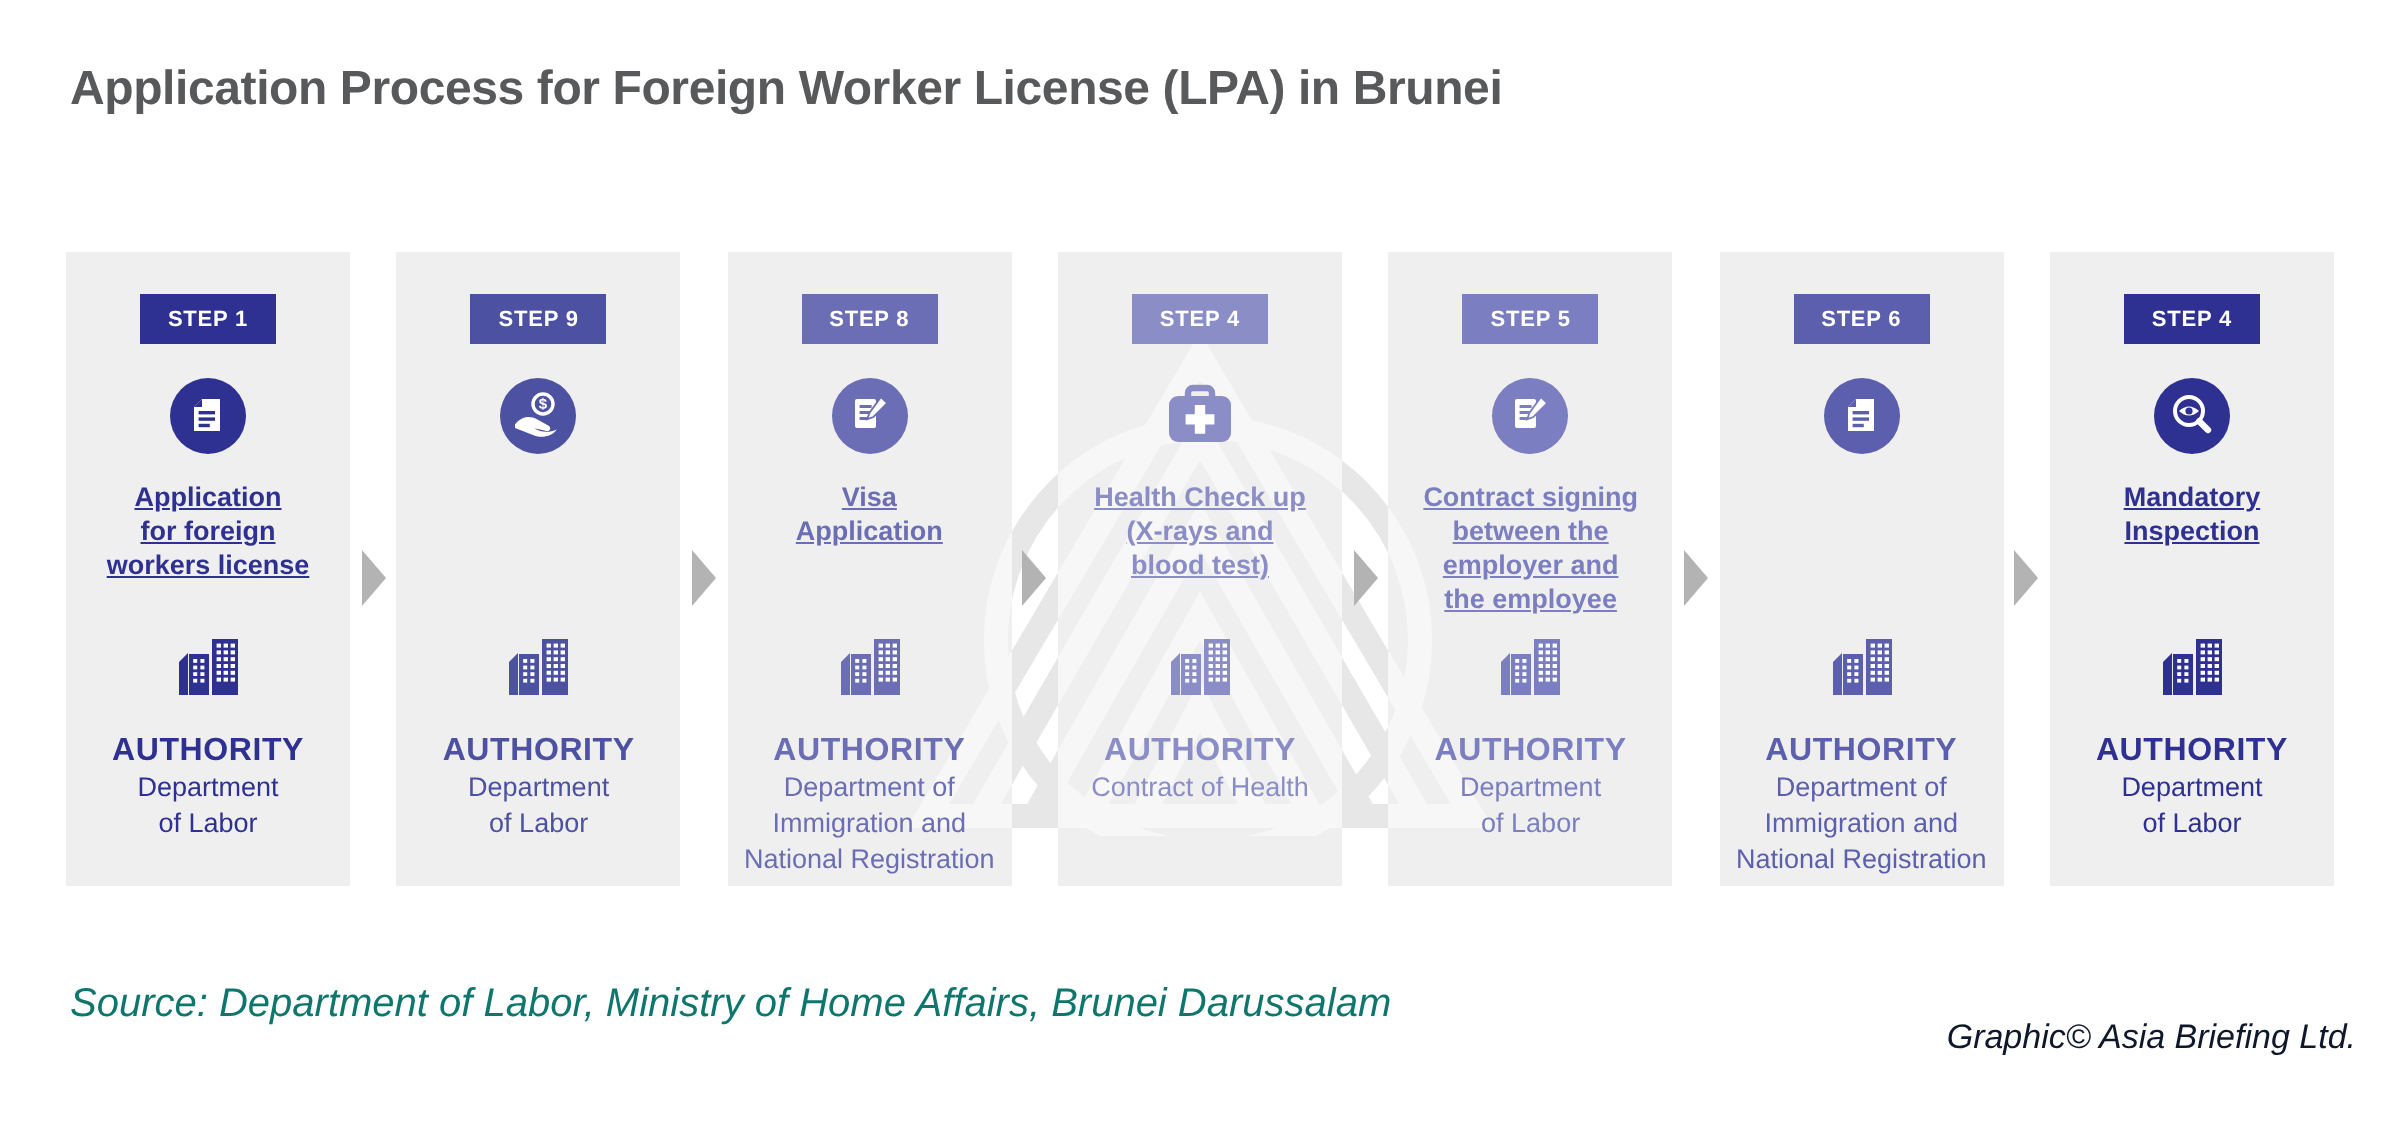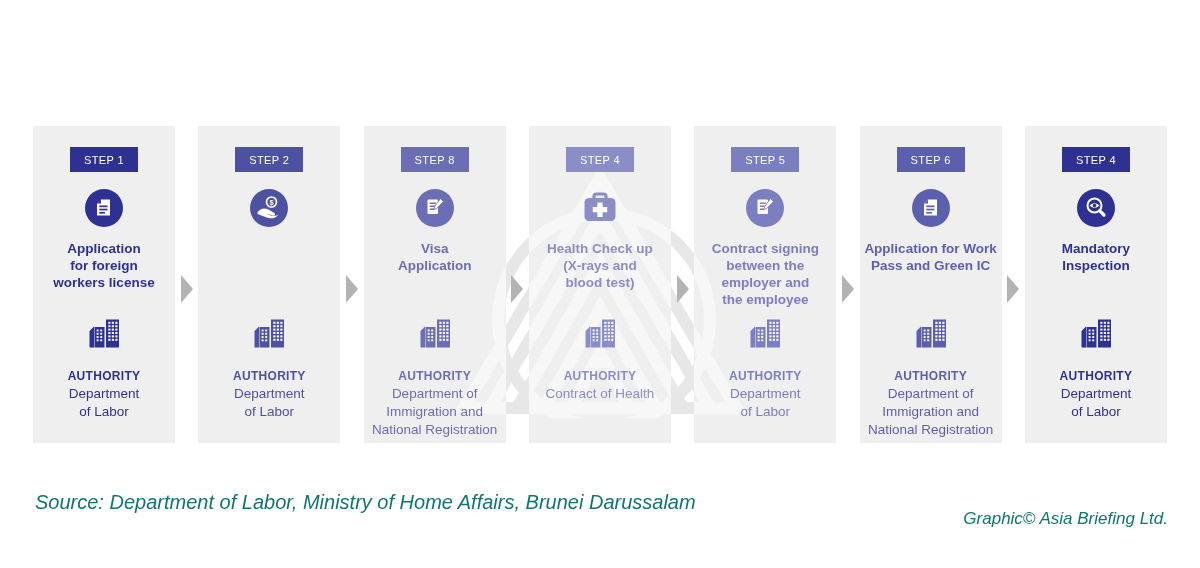--- a/index.html
+++ b/index.html
@@ -28,61 +28,61 @@
     position:absolute; left:33px; top:126px; width:1134px; height:317px;
     display:flex; justify-content:space-between; z-index:1;
   }
   .step-col {
     position:relative; width:142px; height:317px; background:#efefef;
     flex:0 0 142px;
   }
   .badge {
     position:absolute; z-index:1; top:21px; left:50%; transform:translateX(-50%);
     width:68px; height:25px; background:var(--step-color);
-    color:#fff; font-size:11px; font-weight:400; letter-spacing:0.4px;
+    color:#fff; font-size:11px; font-weight:700; letter-spacing:0.4px;
     display:flex; align-items:center; justify-content:center;
   }
   .icon-wrap {
     position:absolute; z-index:1; top:62px; left:50%; transform:translateX(-50%);
     width:40px; height:40px; color:var(--step-color);
   }
   .icon-wrap svg { width:40px; height:40px; display:block; }
   .step-title {
     position:absolute; z-index:1; top:114px; left:50%; transform:translateX(-50%);
     width:156px; text-align:center; white-space:pre-line;
-    font-size:13.5px; font-weight:700; line-height:17px; color:var(--step-color);
+    font-size:13.5px; font-weight:700; line-height:17px; color:var(--step-color);text-decoration:underline;
   }
   .building-wrap {
     position:absolute; z-index:1; top:192px; left:50%; transform:translateX(-50%);
     width:36px; height:30px; color:var(--step-color);
   }
   .building-wrap svg { width:36px; height:30px; display:block; }
   .authority {
     position:absolute; z-index:1; top:241px; left:50%; transform:translateX(-50%);
     width:156px; text-align:center; color:var(--step-color);
   }
-  .authority-label { font-size:12px; font-weight:700; line-height:18px; letter-spacing:0.3px; }
+  .authority-label { font-size:16px; font-weight:700; line-height:18px; letter-spacing:0.3px; }
   .authority-name  { font-size:13.5px; font-weight:400; line-height:18px; white-space:pre-line; }
   .gap {
     flex:1 1 auto; display:flex; align-items:center; justify-content:center; z-index:2;
   }
   .arrow {
     width:0; height:0; margin-top:9px;
     border-left:12px solid #b3b3b3;
     border-top:14px solid transparent;
     border-bottom:14px solid transparent;
   }
   
   .source-line {
     position:absolute; left:35px; top:491px;
     font-size:20px; font-style:italic; color:#0f766e; z-index:2;
   }
   .credit-line {
-    position:absolute; right:32px; top:509px;
-    font-size:17px; font-style:italic; color:#0f766e; z-index:2;
+    position:absolute; right:22px; top:509px;
+    font-size:17px; font-style:italic; color:#0f172a; z-index:2;
   }
   .svg-defs { position:absolute; width:0; height:0; overflow:hidden; }
 </style>
 </head>
 <body>
 
 <svg class="svg-defs" aria-hidden="true">
   <defs>
     <symbol id="icon-document" viewBox="0 0 40 40">
       <circle cx="20" cy="20" r="19" fill="currentColor"></circle>
@@ -165,20 +165,21 @@
         <path d="M92 240 L148 140 L204 240"></path>
         <path d="M119 240 L148 185 L177 240"></path>
         <circle cx="152" cy="152" r="106"></circle>
       </g>
     </symbol>
   </defs>
 </svg>
 
 <div id="canvas">
 
+  <h1 class="page-title">Application Process for Foreign Worker License (LPA) in Brunei</h1>
 
   <svg class="wm-gray" viewBox="0 0 296 250">
       <use href="#wm-logo"></use>
     </svg>
 
   <div class="steps-row">
   <div class="step-col" style="--step-color: #2e3192;">
     <div class="wm-inner">
       
     </div>
@@ -202,21 +203,21 @@
 of Labor</div>
     </div>
   </div>
 <div class="gap">
         <div class="arrow"></div>
       </div>
   <div class="step-col" style="--step-color: #4d51a1;">
     <div class="wm-inner">
       
     </div>
-    <div class="badge">STEP 2</div>
+    <div class="badge">STEP 9</div>
     <div class="icon-wrap">
       <svg viewBox="0 0 40 40">
             <use href="#icon-security-deposit"></use>
           </svg>
     </div>
     <div class="building-wrap">
       <svg viewBox="0 0 36 30">
             <use href="#icon-buildings"></use>
           </svg>
     </div>
@@ -319,22 +320,20 @@
   <div class="step-col" style="--step-color: #5c5fae;">
     <div class="wm-inner">
       
     </div>
     <div class="badge">STEP 6</div>
     <div class="icon-wrap">
       <svg viewBox="0 0 40 40">
             <use href="#icon-document"></use>
           </svg>
     </div>
-    <div class="step-title">Application for Work
-Pass and Green IC</div>
     <div class="building-wrap">
       <svg viewBox="0 0 36 30">
             <use href="#icon-buildings"></use>
           </svg>
     </div>
     <div class="authority">
       <div class="authority-label">AUTHORITY</div>
       <div class="authority-name">Department of
 Immigration and
 National Registration</div>

